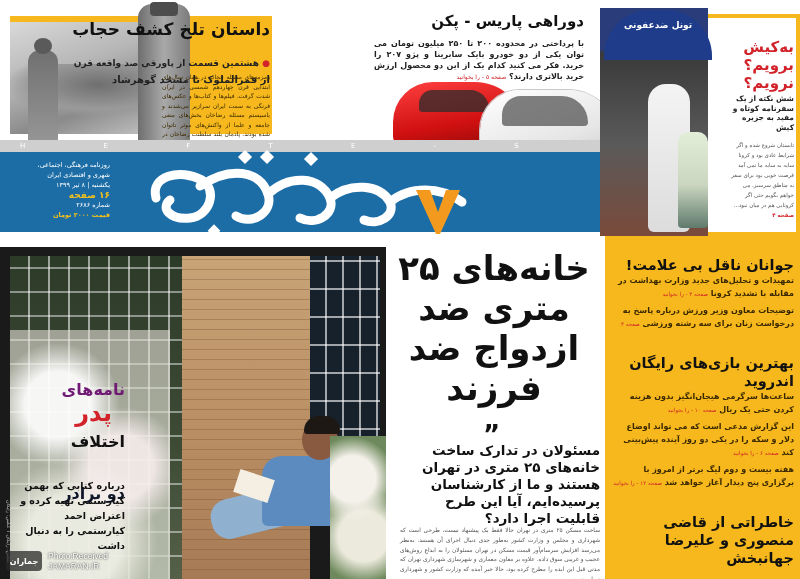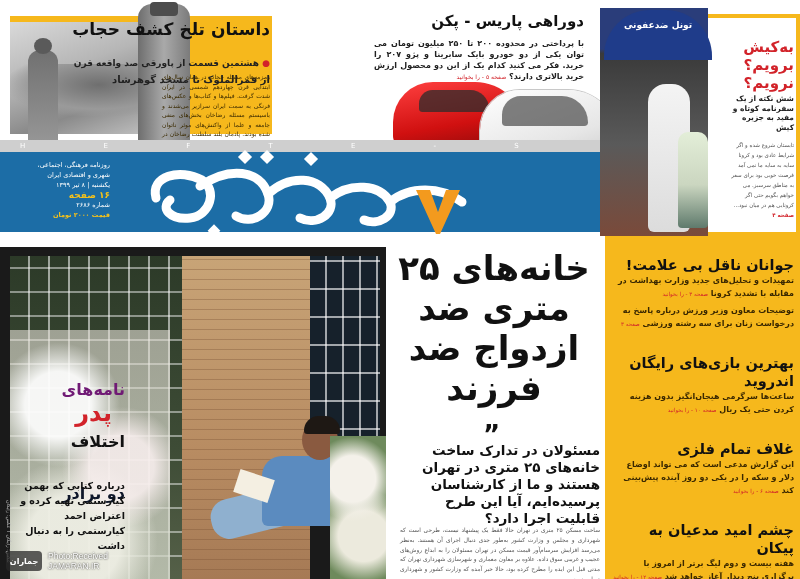--- a/index.html
+++ b/index.html
@@ -220,26 +220,24 @@
   <div>
     <div class="y-p"><span>توضیحات معاون وزیر ورزش درباره پاسخ به درخواست زنان برای سه رشته ورزشی</span> <span class="y-ref">صفحه ۳</span></div>
   </div>
   <div class="y-gap"></div>
   <div>
     <div class="y-h">بهترین بازی‌های رایگان اندروید</div>
     <div class="y-p"><span>ساعت‌ها سرگرمی هیجان‌انگیز بدون هزینه کردن حتی یک ریال</span> <span class="y-ref">صفحه ۱۰ - را بخوانید</span></div>
   </div>
   <div class="y-gap"></div>
   <div>
-    <div class="y-h">غلاف تمام فلزی</div>
     <div class="y-p"><span>این گزارش مدعی است که می تواند اوضاع دلار و سکه را در یکی دو روز آینده پیش‌بینی کند</span> <span class="y-ref">صفحه ۶ - را بخوانید</span></div>
   </div>
   <div class="y-gap"></div>
   <div>
-    <div class="y-h">چشم امید مدعیان به پیکان</div>
     <div class="y-p"><span>هفته بیست و دوم لیگ برتر از امروز با برگزاری پنج دیدار آغاز خواهد شد</span> <span class="y-ref">صفحه ۱۲ - را بخوانید</span></div>
   </div>
   <div class="y-gap"></div>
   <div>
     <div class="y-h">خاطراتی از قاضی منصوری و علیرضا جهانبخش</div>
 
   </div>
 </div>
 
 </body></html>

